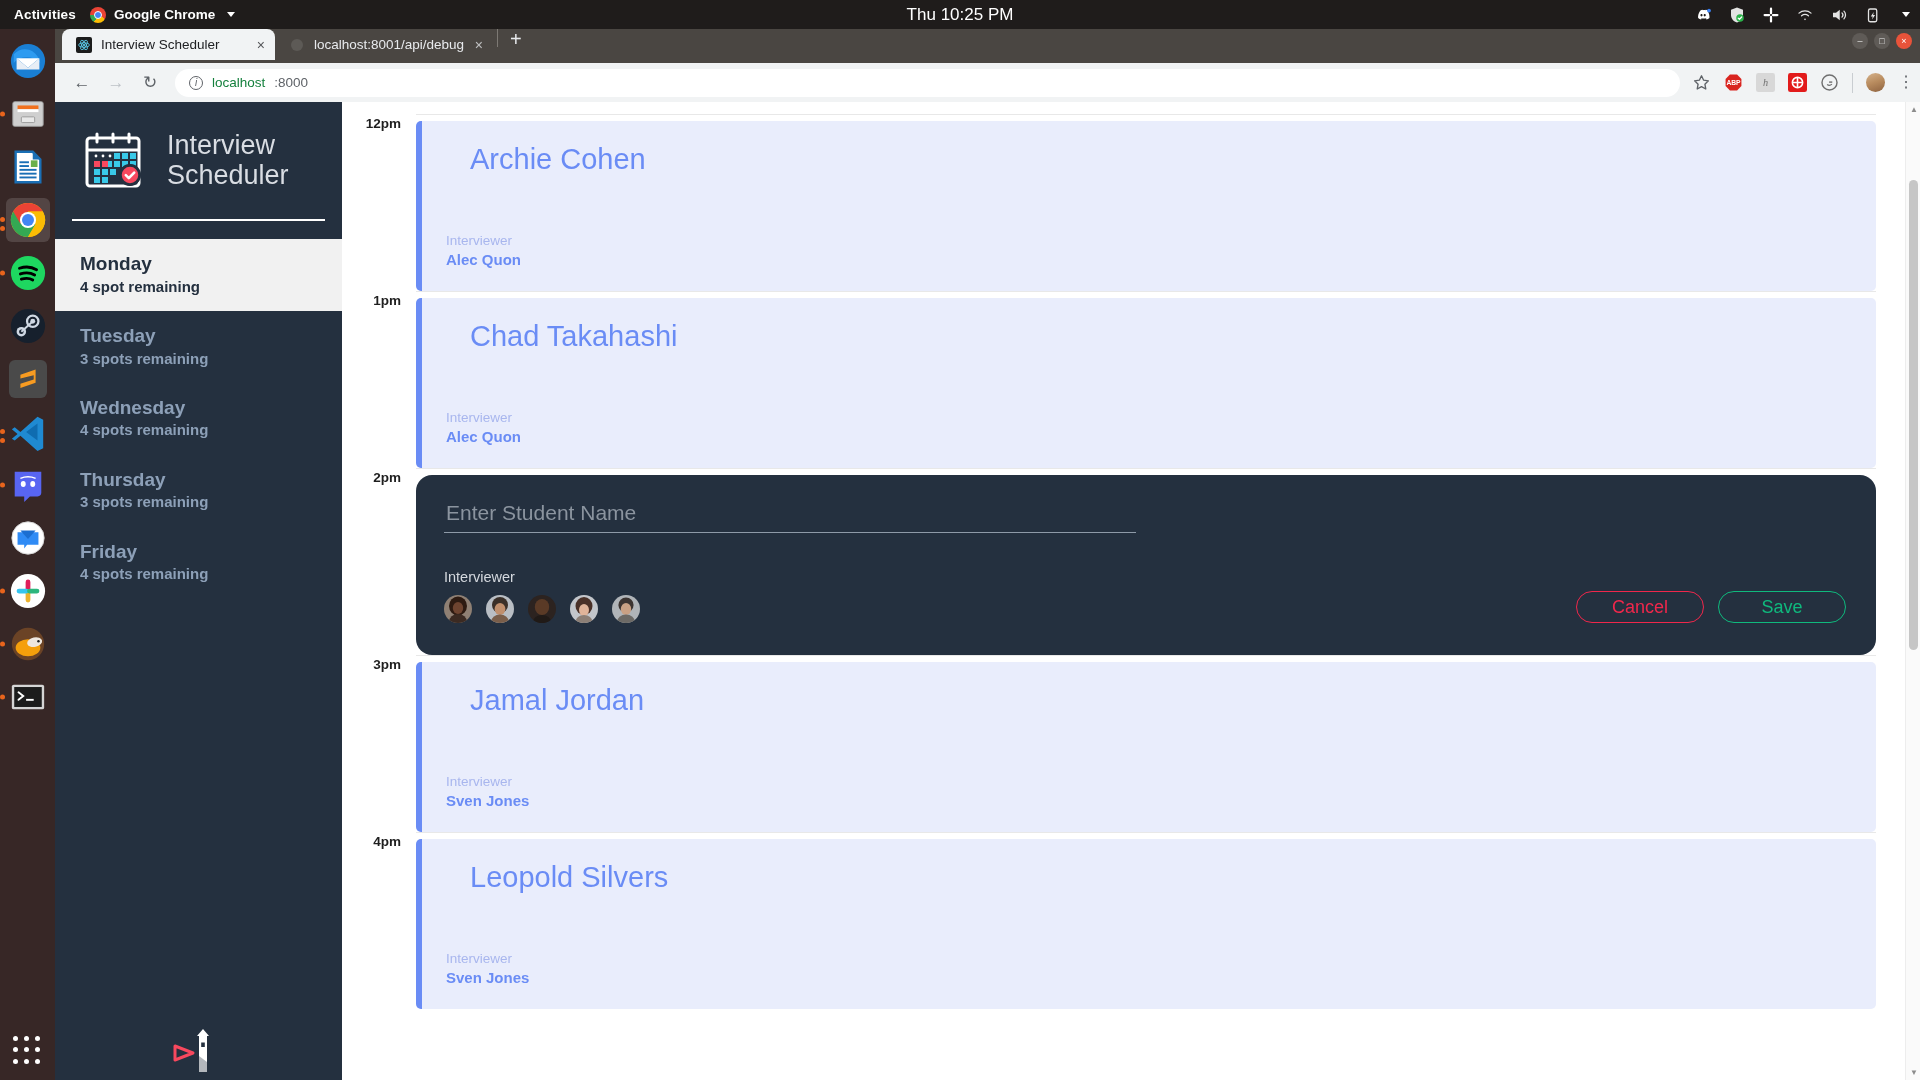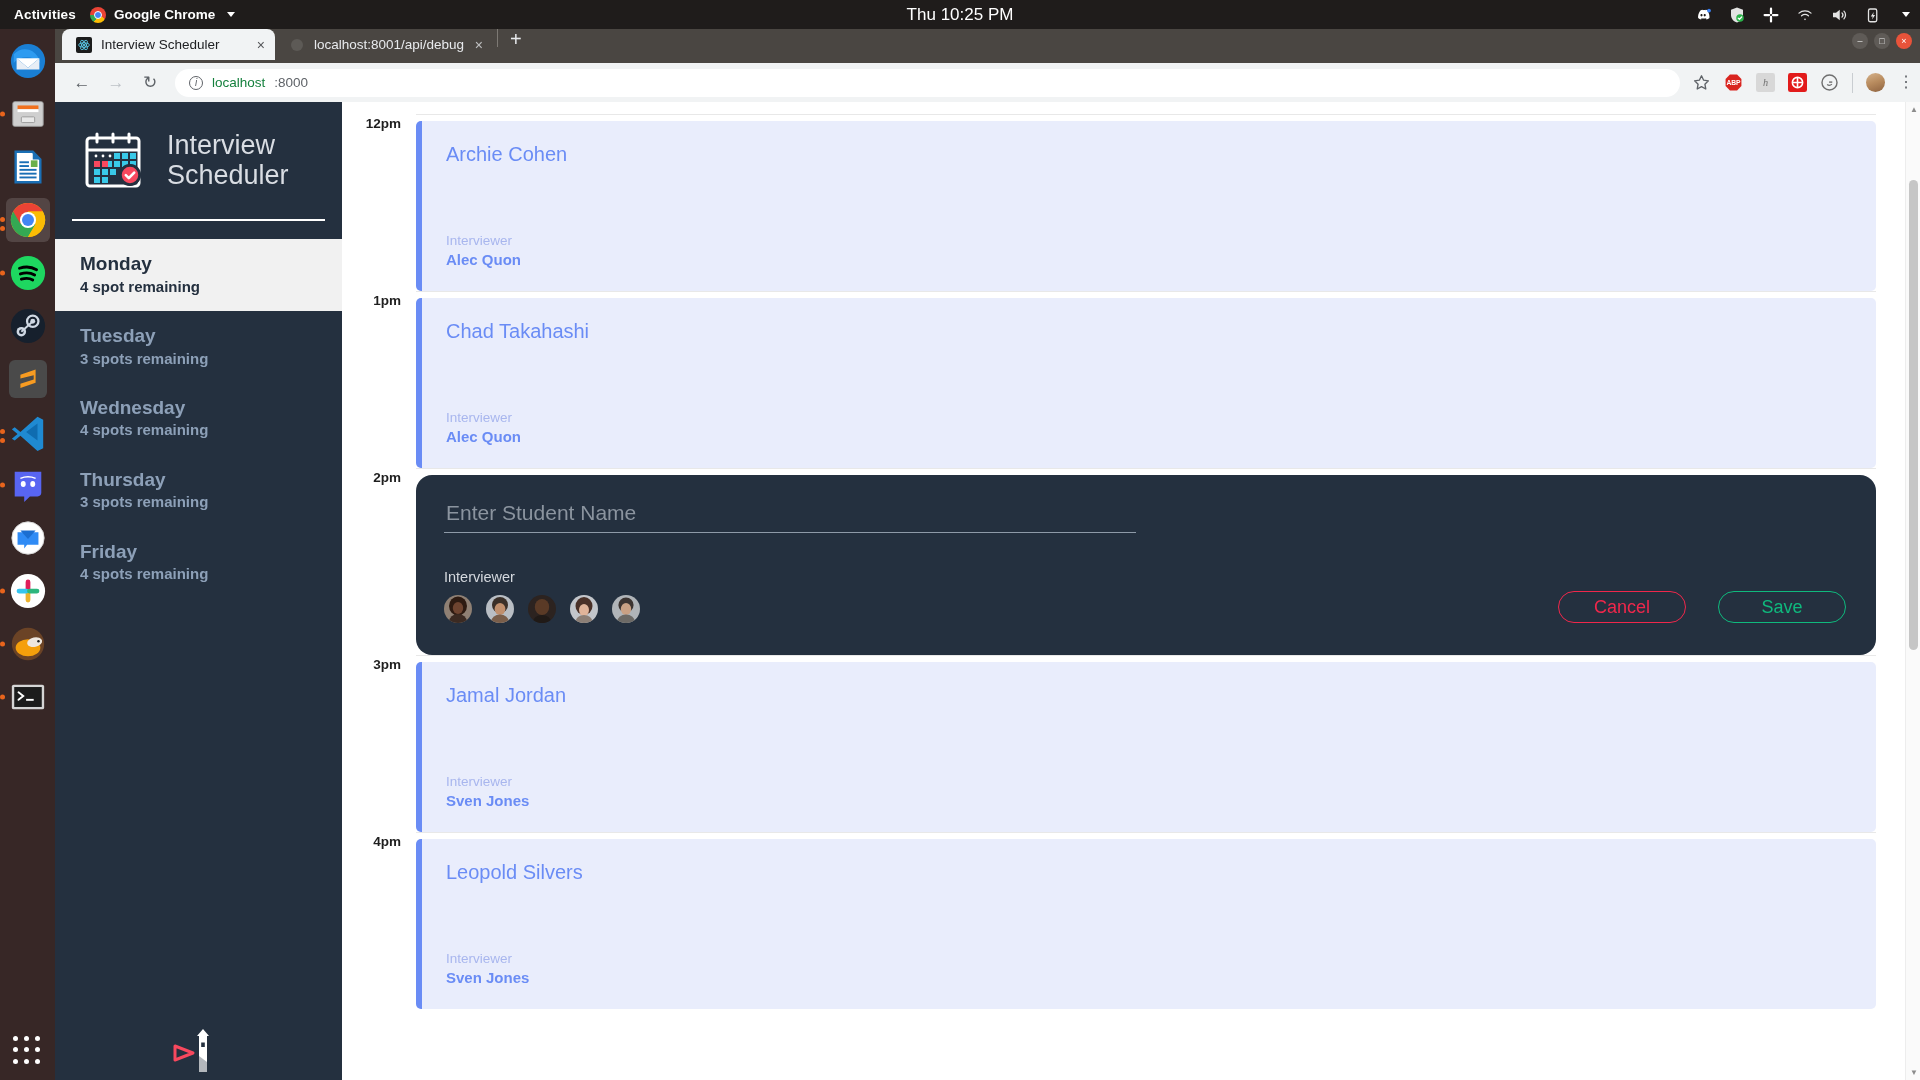--- a/index.html
+++ b/index.html
@@ -167,42 +167,42 @@
     font-size: 13.5px; font-weight: 700; color: #1f1f1f; padding-top: 2px;
   }
   .slot-body { flex: 1; padding-right: 44px; }
   .hr-line { height: 1px; background: #e8e8e8; margin-bottom: 6px; }
 
   .appt {
     background: #e9edfc; border-left: 6px solid #6a8cf5;
     border-radius: 5px; height: 170px; padding: 22px 0 0 24px;
     position: relative;
   }
-  .appt-student { font-size: 20px; color: #6a8cf5; font-weight: 400; }
+  .appt-student { font-size: 29px; color: #6a8cf5; font-weight: 400; margin-left: 24px; }
   .appt-meta { position: absolute; left: 24px; bottom: 21px; }
   .appt-label { font-size: 13.5px; color: #a8b6ee; line-height: 1.35; }
   .appt-name { font-size: 15px; color: #6a8cf5; font-weight: 700; line-height: 1.35; }
 
   .form-card {
     background: #24303f; border-radius: 16px; height: 180px;
     padding: 26px 28px 0 28px; position: relative;
   }
   .name-input {
     width: 692px; background: transparent; border: none;
     border-bottom: 1.5px solid #8e9aa8;
     font-size: 21px; color: #f0f0f0; padding: 0 0 7px 2px;
     font-family: "Liberation Sans", sans-serif;
     outline: none;
   }
   .name-input::placeholder { color: #8b949f; }
   .form-label { font-size: 14.5px; color: #d4d8de; margin-top: 36px; }
   .avatars { display: flex; gap: 14px; margin-top: 10px; }
   .iv-avatar { width: 28px; height: 28px; border-radius: 50%; display:block; }
   .form-actions {
-    position: absolute; right: 30px; bottom: 32px; display: flex; gap: 32px;
+    position: absolute; right: 30px; bottom: 32px; display: flex; gap: 14px;
   }
   .btn {
     min-width: 110px; height: 32px; border-radius: 16px;
     background: transparent; font-size: 18px;
     display: flex; align-items: center; justify-content: center;
     font-family: "Liberation Sans", sans-serif;
   }
   .btn.cancel { border: 1.6px solid #f0274b; color: #f0274b; width: 128px; }
   .btn.save { border: 1.6px solid #0fb97d; color: #0fb97d; width: 128px; }
 

